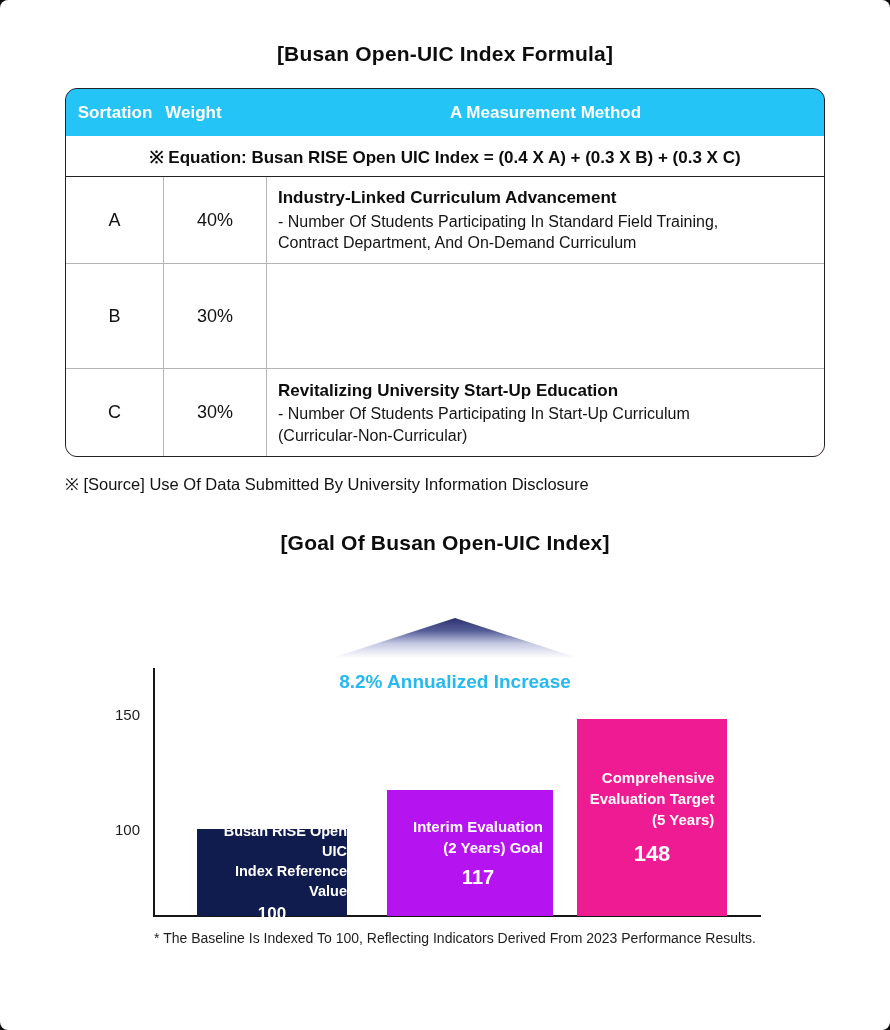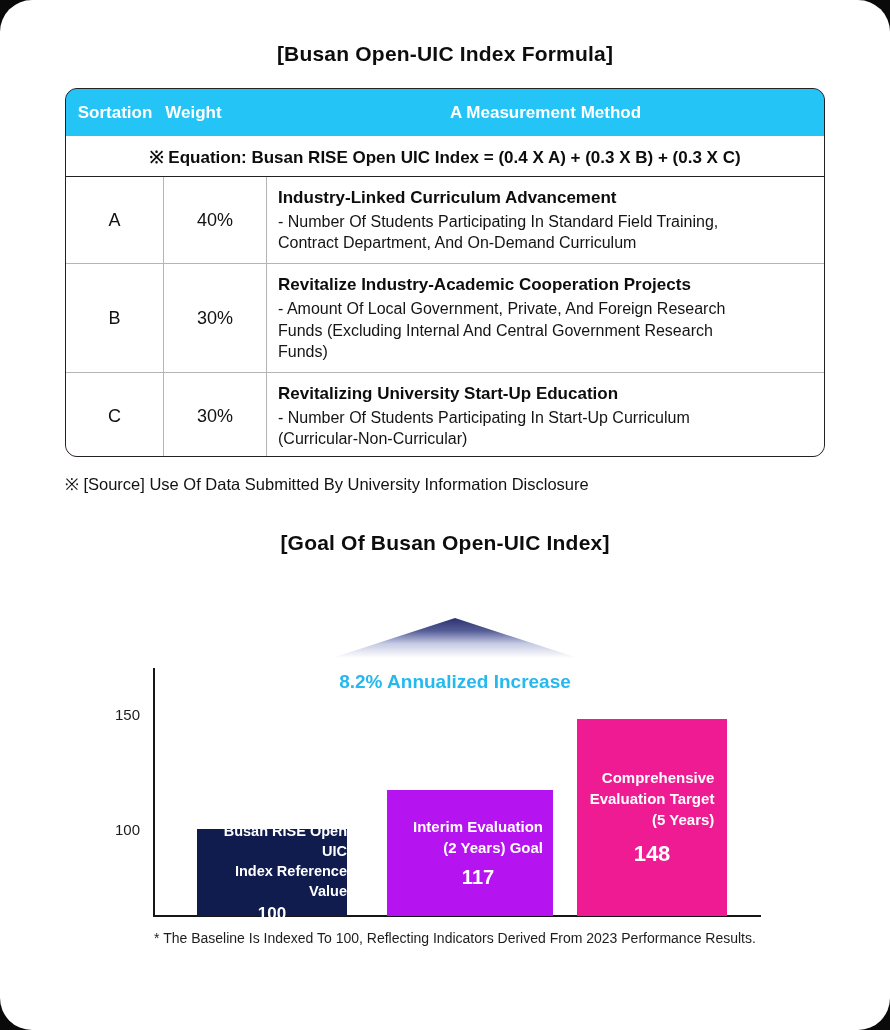--- a/index.html
+++ b/index.html
@@ -5,21 +5,21 @@
   html,body{margin:0;padding:0;}
   body{
     background:#0a0a0a;
     font-family:"Liberation Sans", sans-serif;
     -webkit-font-smoothing:antialiased;
   }
   .page{
     position:relative;
     width:890px;height:1030px;
     background:#ffffff;
-    border-radius:32px;
+    border-radius:8px;
     overflow:hidden;
     margin:0 auto;
   }
   .abs{position:absolute;}
   .section-title{
     left:0;width:890px;text-align:center;
     font-size:21px;font-weight:bold;color:#0d0d0d;
     letter-spacing:.2px;
   }
   
@@ -120,26 +120,20 @@
       <div class="c-method">
         <div class="m-title">Industry-Linked Curriculum Advancement</div>
         <div class="m-desc">- Number Of Students Participating In Standard Field Training,
 Contract Department, And On-Demand Curriculum</div>
       </div>
     </div>
 
     <div class="t-row row-b">
       <div class="cell c-sort">B</div>
       <div class="cell c-weight">30%</div>
-      <div class="c-method">
-        <div class="m-title">Revitalize Industry-Academic Cooperation Projects</div>
-        <div class="m-desc">- Amount Of Local Government, Private, And Foreign Research
-Funds (Excluding Internal And Central Government Research
-Funds)</div>
-      </div>
     </div>
 
     <div class="t-row row-c">
       <div class="cell c-sort">C</div>
       <div class="cell c-weight">30%</div>
       <div class="c-method">
         <div class="m-title">Revitalizing University Start-Up Education</div>
         <div class="m-desc">- Number Of Students Participating In Start-Up Curriculum
 (Curricular-Non-Curricular)</div>
       </div>

